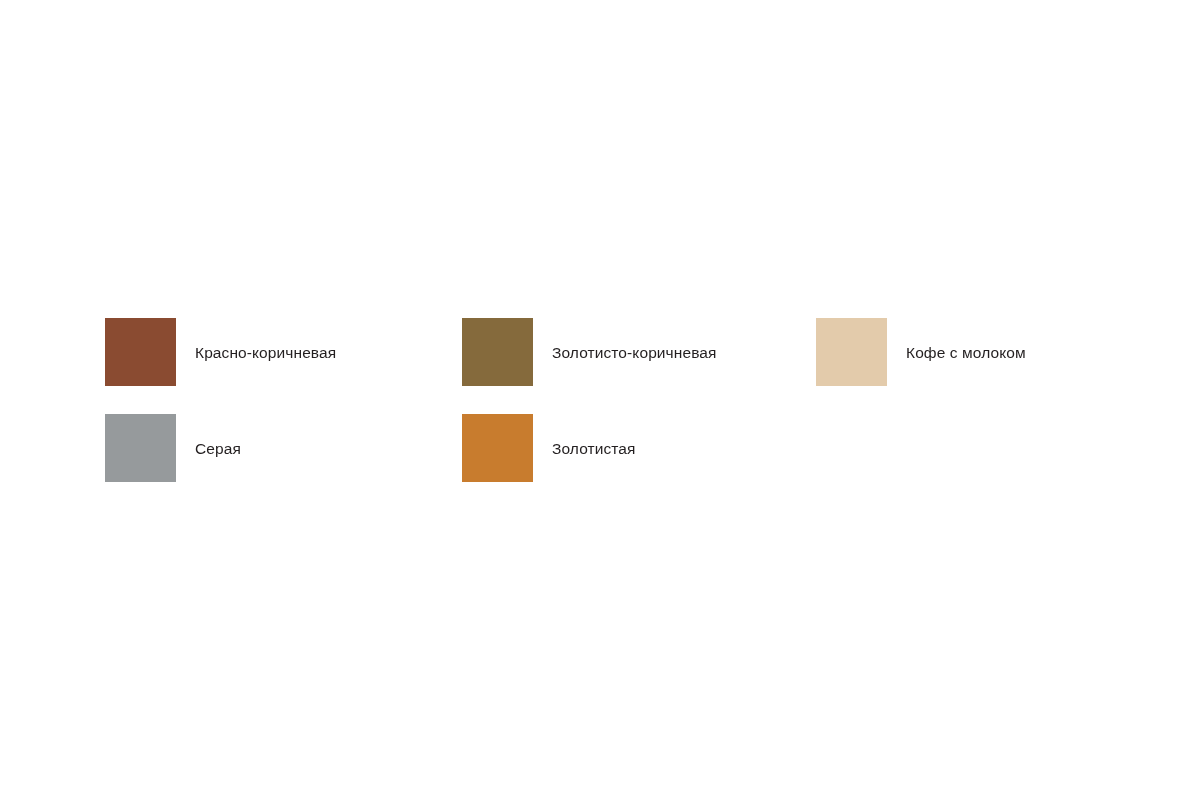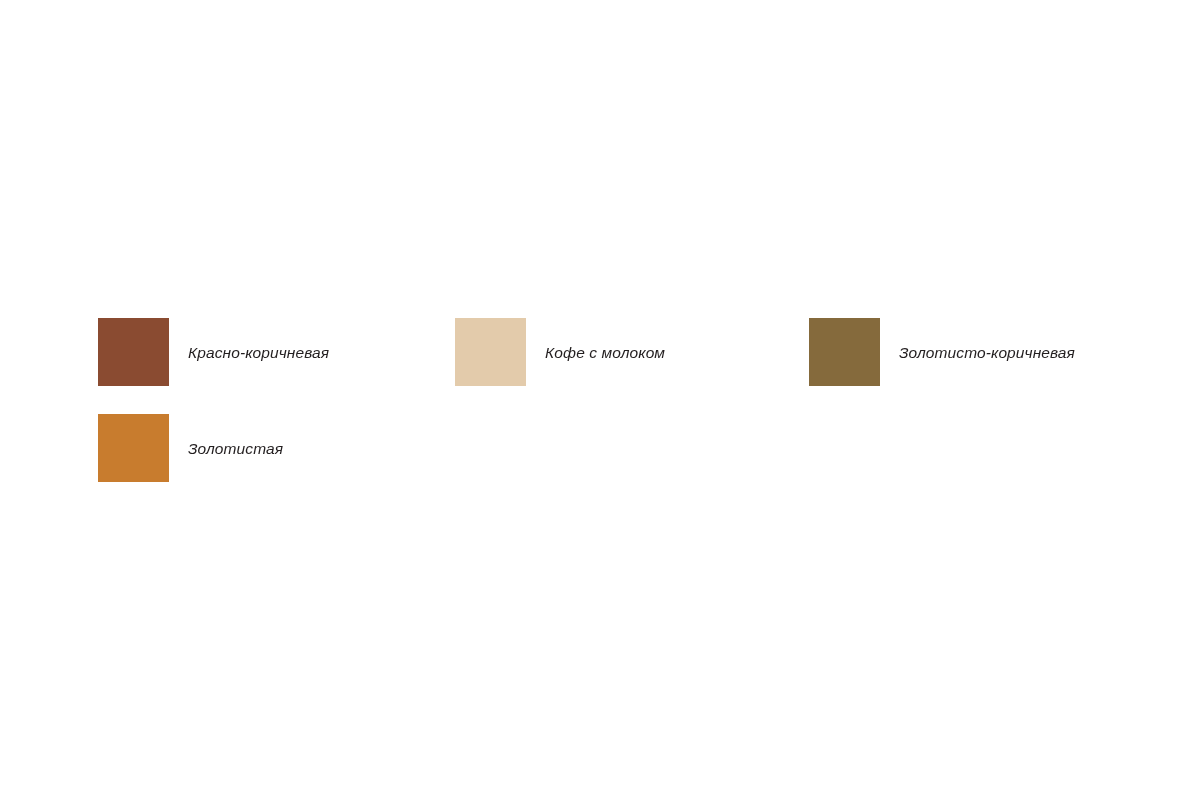--- a/index.html
+++ b/index.html
@@ -11,28 +11,27 @@
     width: 1200px;
     height: 800px;
     background: #ffffff;
     font-family: "Liberation Sans", "DejaVu Sans", sans-serif;
     overflow: hidden;
     position: relative;
   }
 
   #swatch-legend {
     position: absolute;
-    left: 98px;
+    left: 105px;
     top: 318px;
     width: 1000px;
     display: grid;
     grid-template-columns: 357px 354px 289px;
     grid-template-rows: 96px 68px;
     align-items: start;
-    font-style: italic;
   }
 
   .swatch-item {
     display: flex;
     align-items: center;
     height: 68px;
   }
 
   .swatch-chip {
     width: 71px;
@@ -55,28 +54,32 @@
 
 <div id="swatch-legend">
 
   <div class="swatch-item">
     <span class="swatch-chip" style="background-color: rgb(138, 75, 49);"></span>
     <span class="swatch-label">Красно-коричневая</span>
   </div>
 
 
   <div class="swatch-item">
+    <span class="swatch-chip" style="background-color: rgb(133, 106, 60);"></span>
+    <span class="swatch-label">Золотисто-коричневая</span>
+  </div>
+
+  <div class="swatch-item">
     <span class="swatch-chip" style="background-color: rgb(227, 203, 171);"></span>
     <span class="swatch-label">Кофе с молоком</span>
   </div>
 
   <div class="swatch-item">
-    <span class="swatch-chip" style="background-color: rgb(133, 106, 60);"></span>
-    <span class="swatch-label">Золотисто-коричневая</span>
+    <span class="swatch-chip" style="background-color: rgb(150, 154, 156);"></span>
+    <span class="swatch-label">Серая</span>
   </div>
-
 
   <div class="swatch-item">
     <span class="swatch-chip" style="background-color: rgb(200, 124, 46);"></span>
     <span class="swatch-label">Золотистая</span>
   </div>
 
 </div>
 
 </body></html>

